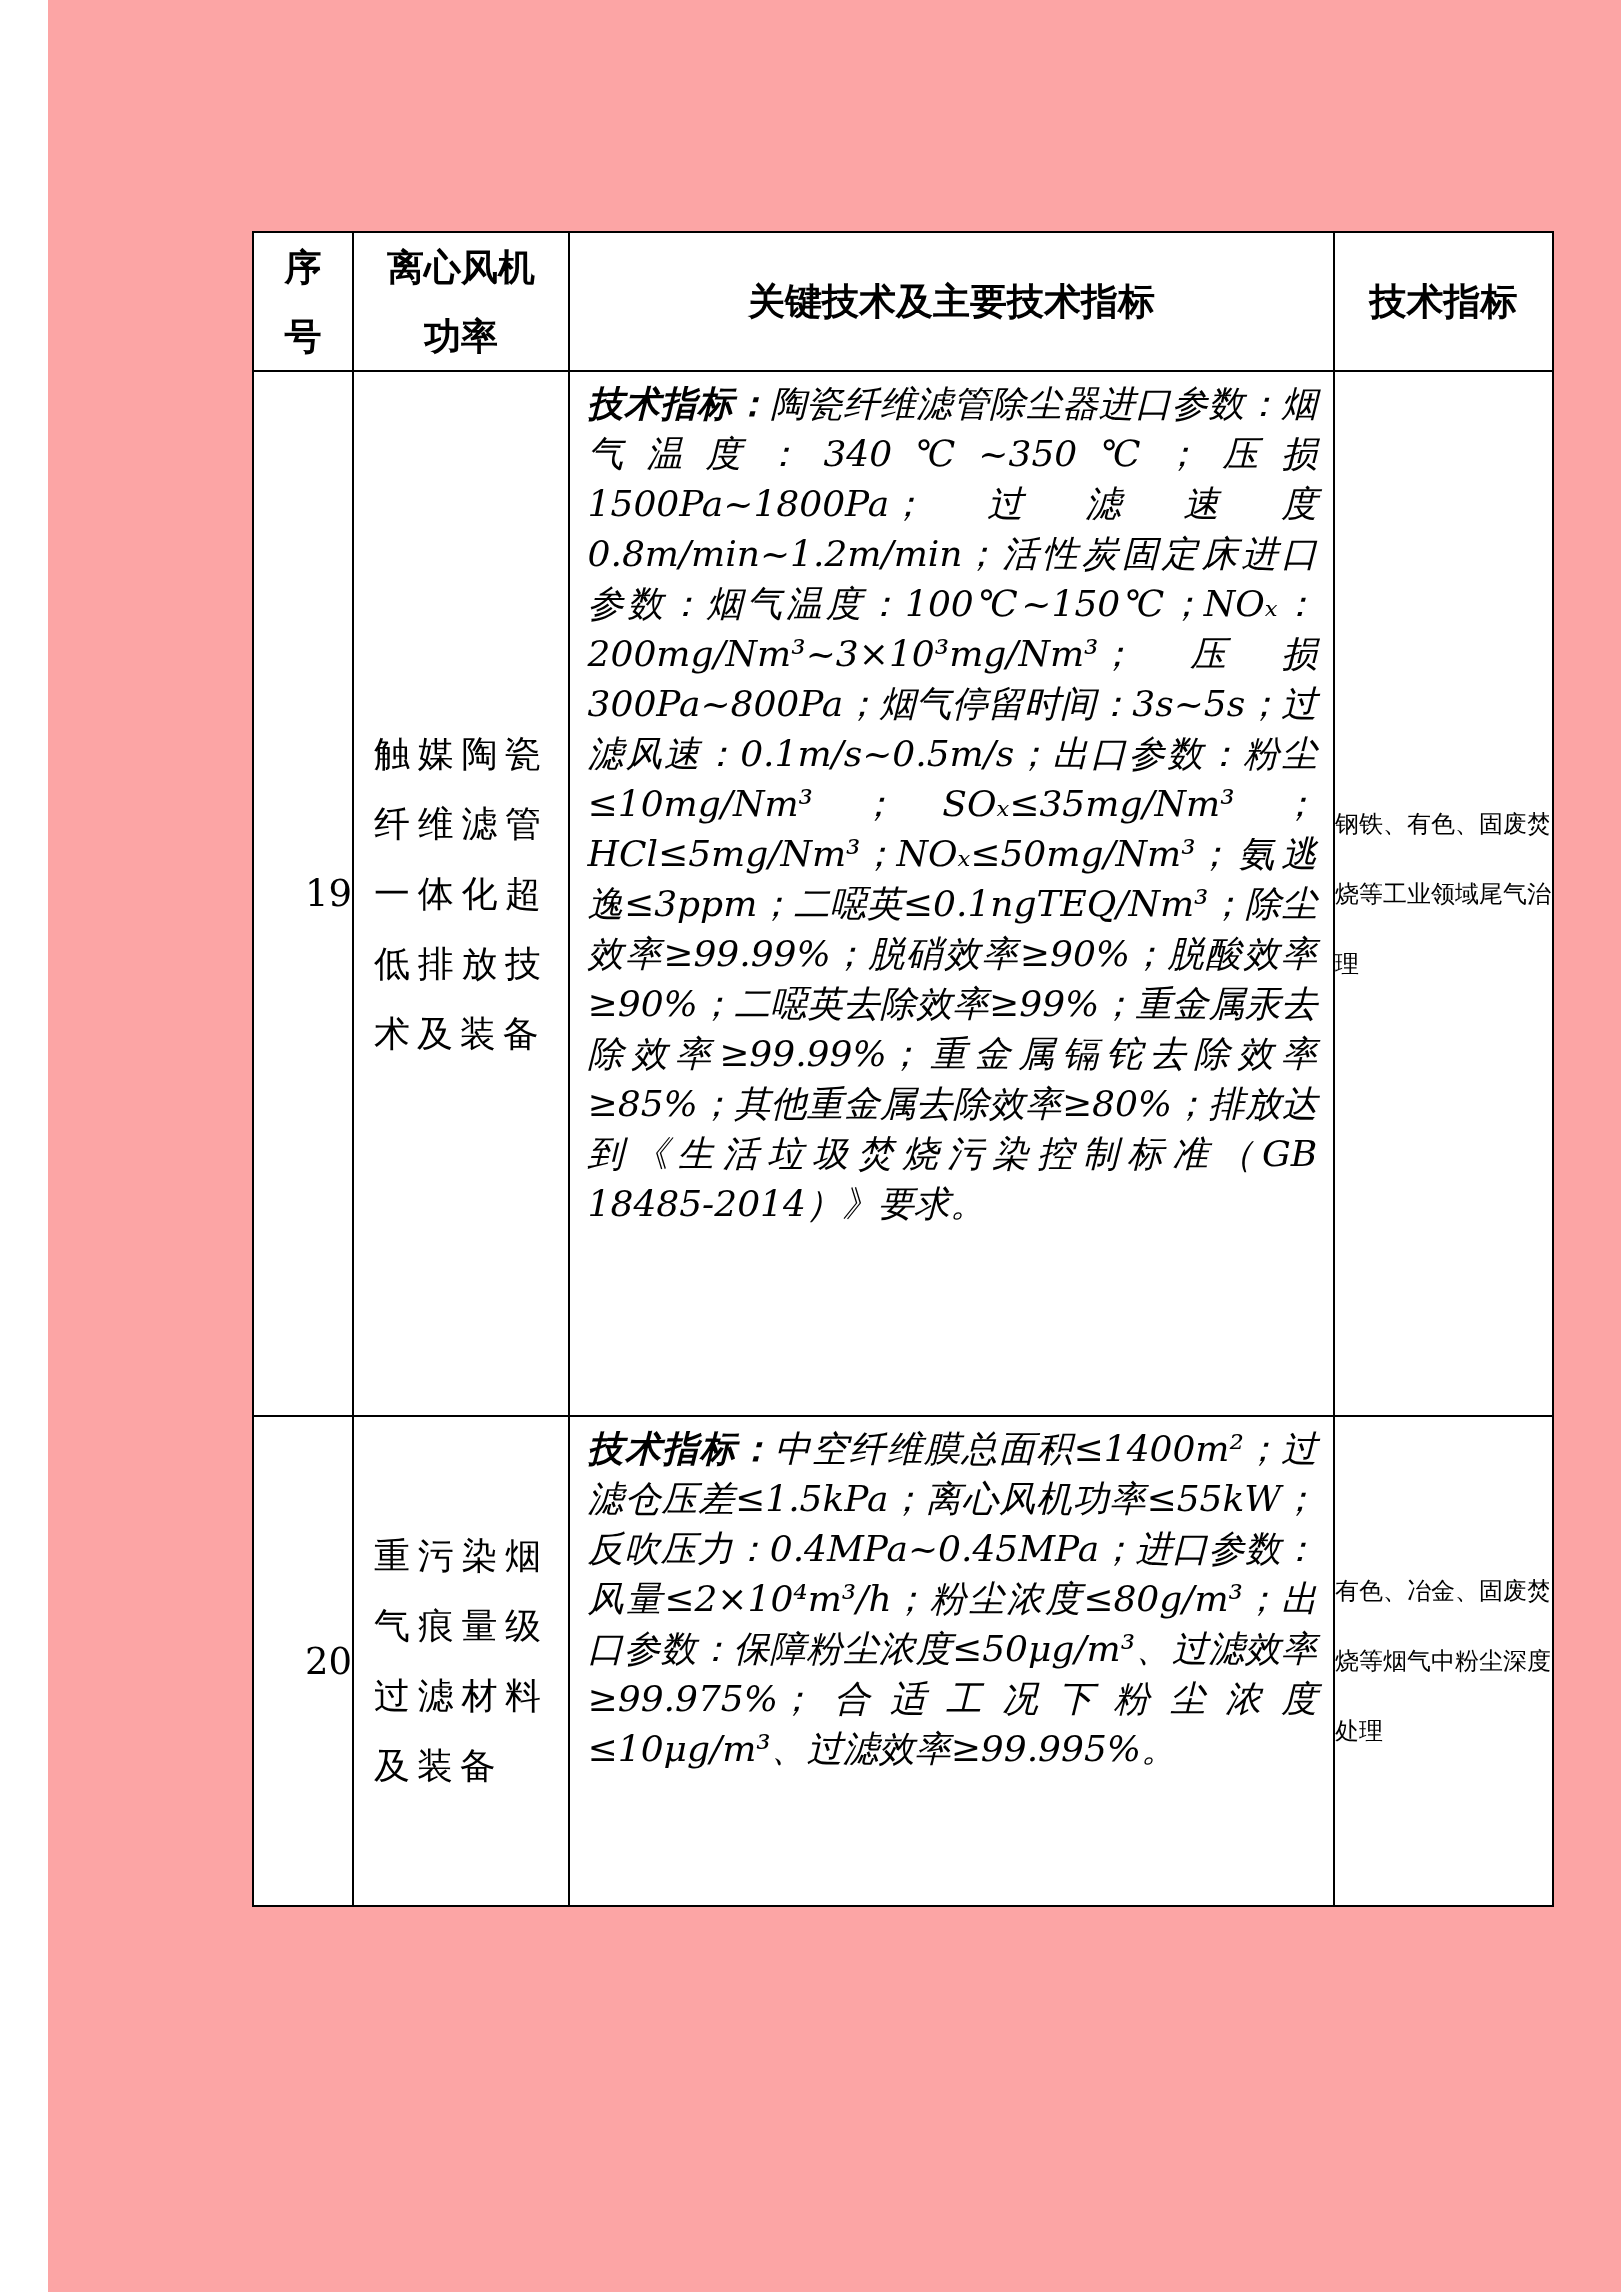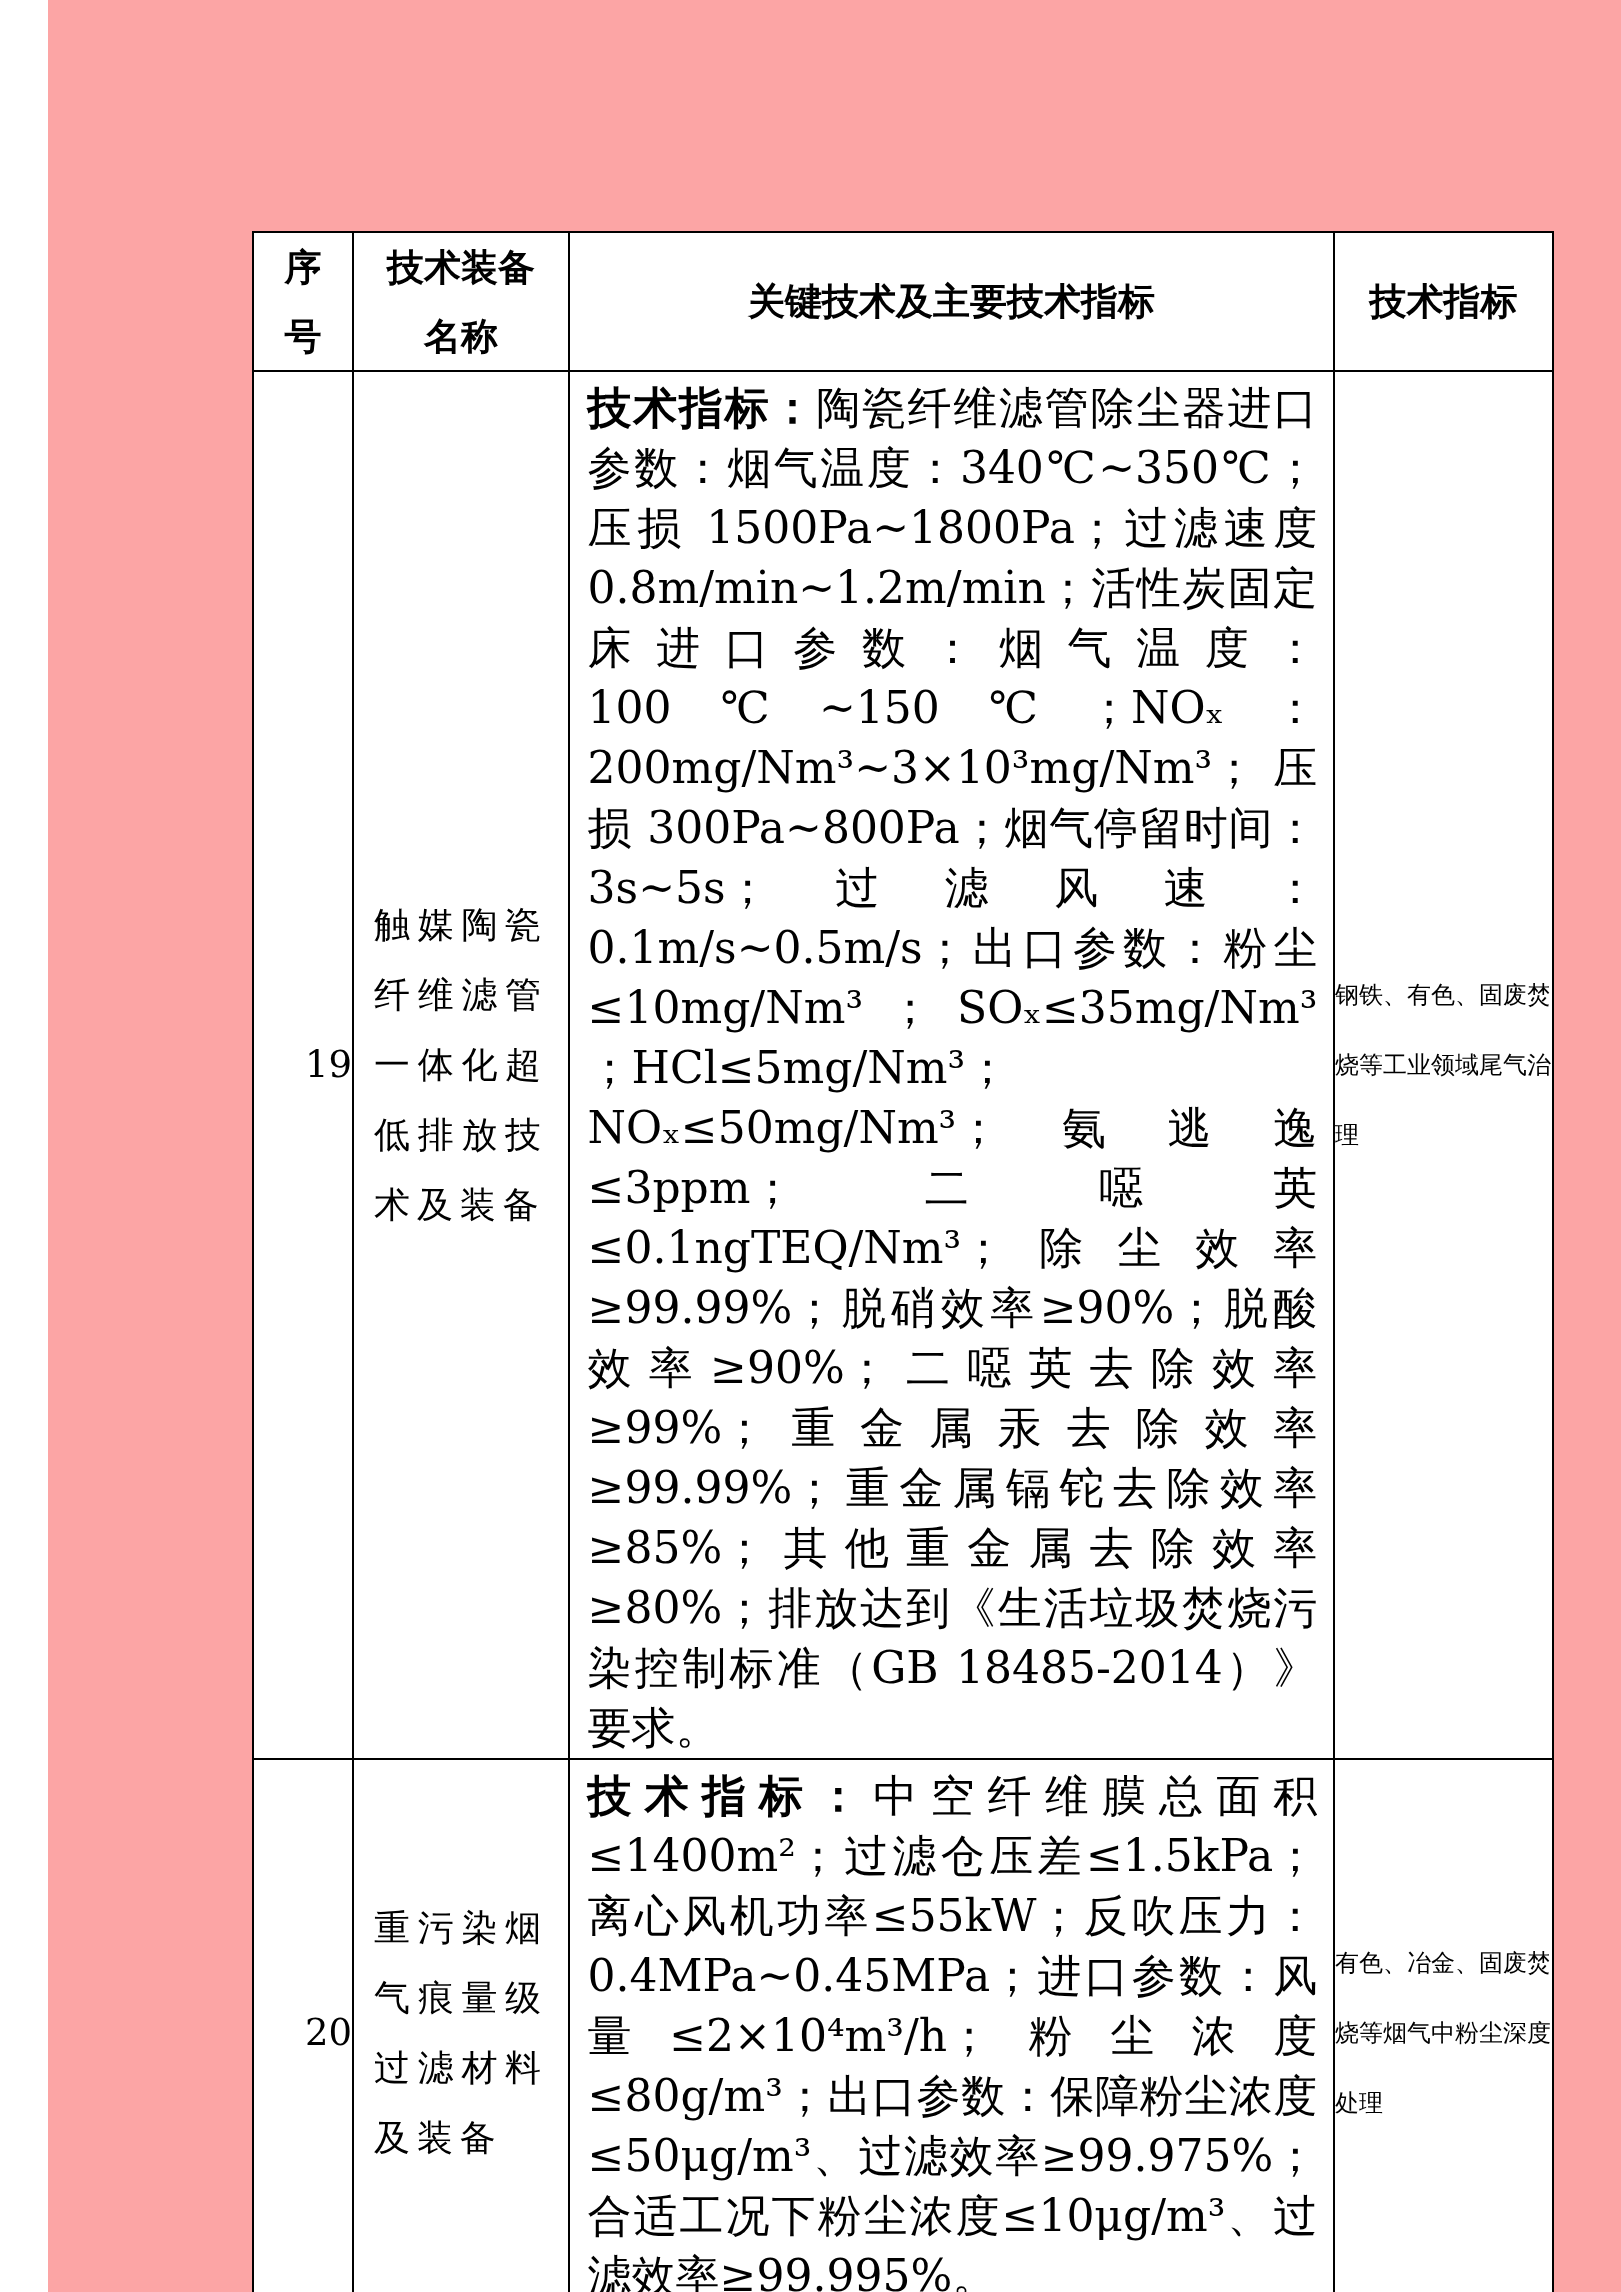--- a/index.html
+++ b/index.html
@@ -58,24 +58,25 @@
     margin: 0 auto;
     font-size: 36px;
     line-height: 70px;
     letter-spacing: 6.9px;
     text-align: justify;
   }
   td.ind { vertical-align: top; }
   .indbox {
     margin: 0;
     padding: 5.9px 15.7px 0 17.6px;
-    font-size: 44px;
-    line-height: 60px;
+    font-size: 36px;
+    line-height: 50px;
     text-align: justify;
     text-justify: inter-ideograph;
+    font-style: italic;
   }
   .indbox .lbl { font-weight: bold; }
 
   td.scope { vertical-align: middle; }
   .scopebox {
     width: 220px;
     margin: 0 auto;
     font-size: 24px;
     line-height: 70px;
     text-align: left;
@@ -101,21 +102,21 @@
       <col style="width:216px">
       <col style="width:765px">
       <col style="width:219px">
     </colgroup>
     <tbody>
         <tr class="hdr">
       <th>
         <div class="hw-narrow">序号</div>
       </th>
       <th>
-        <div class="hw-name">技术装备名称</div>
+        <div class="hw-name">离心风机功率</div>
       </th>
       <th>
         <div>关键技术及主要技术指标</div>
       </th>
       <th>
         <div>技术指标</div>
       </th>
     </tr>
 
     <tr class="row r19">

